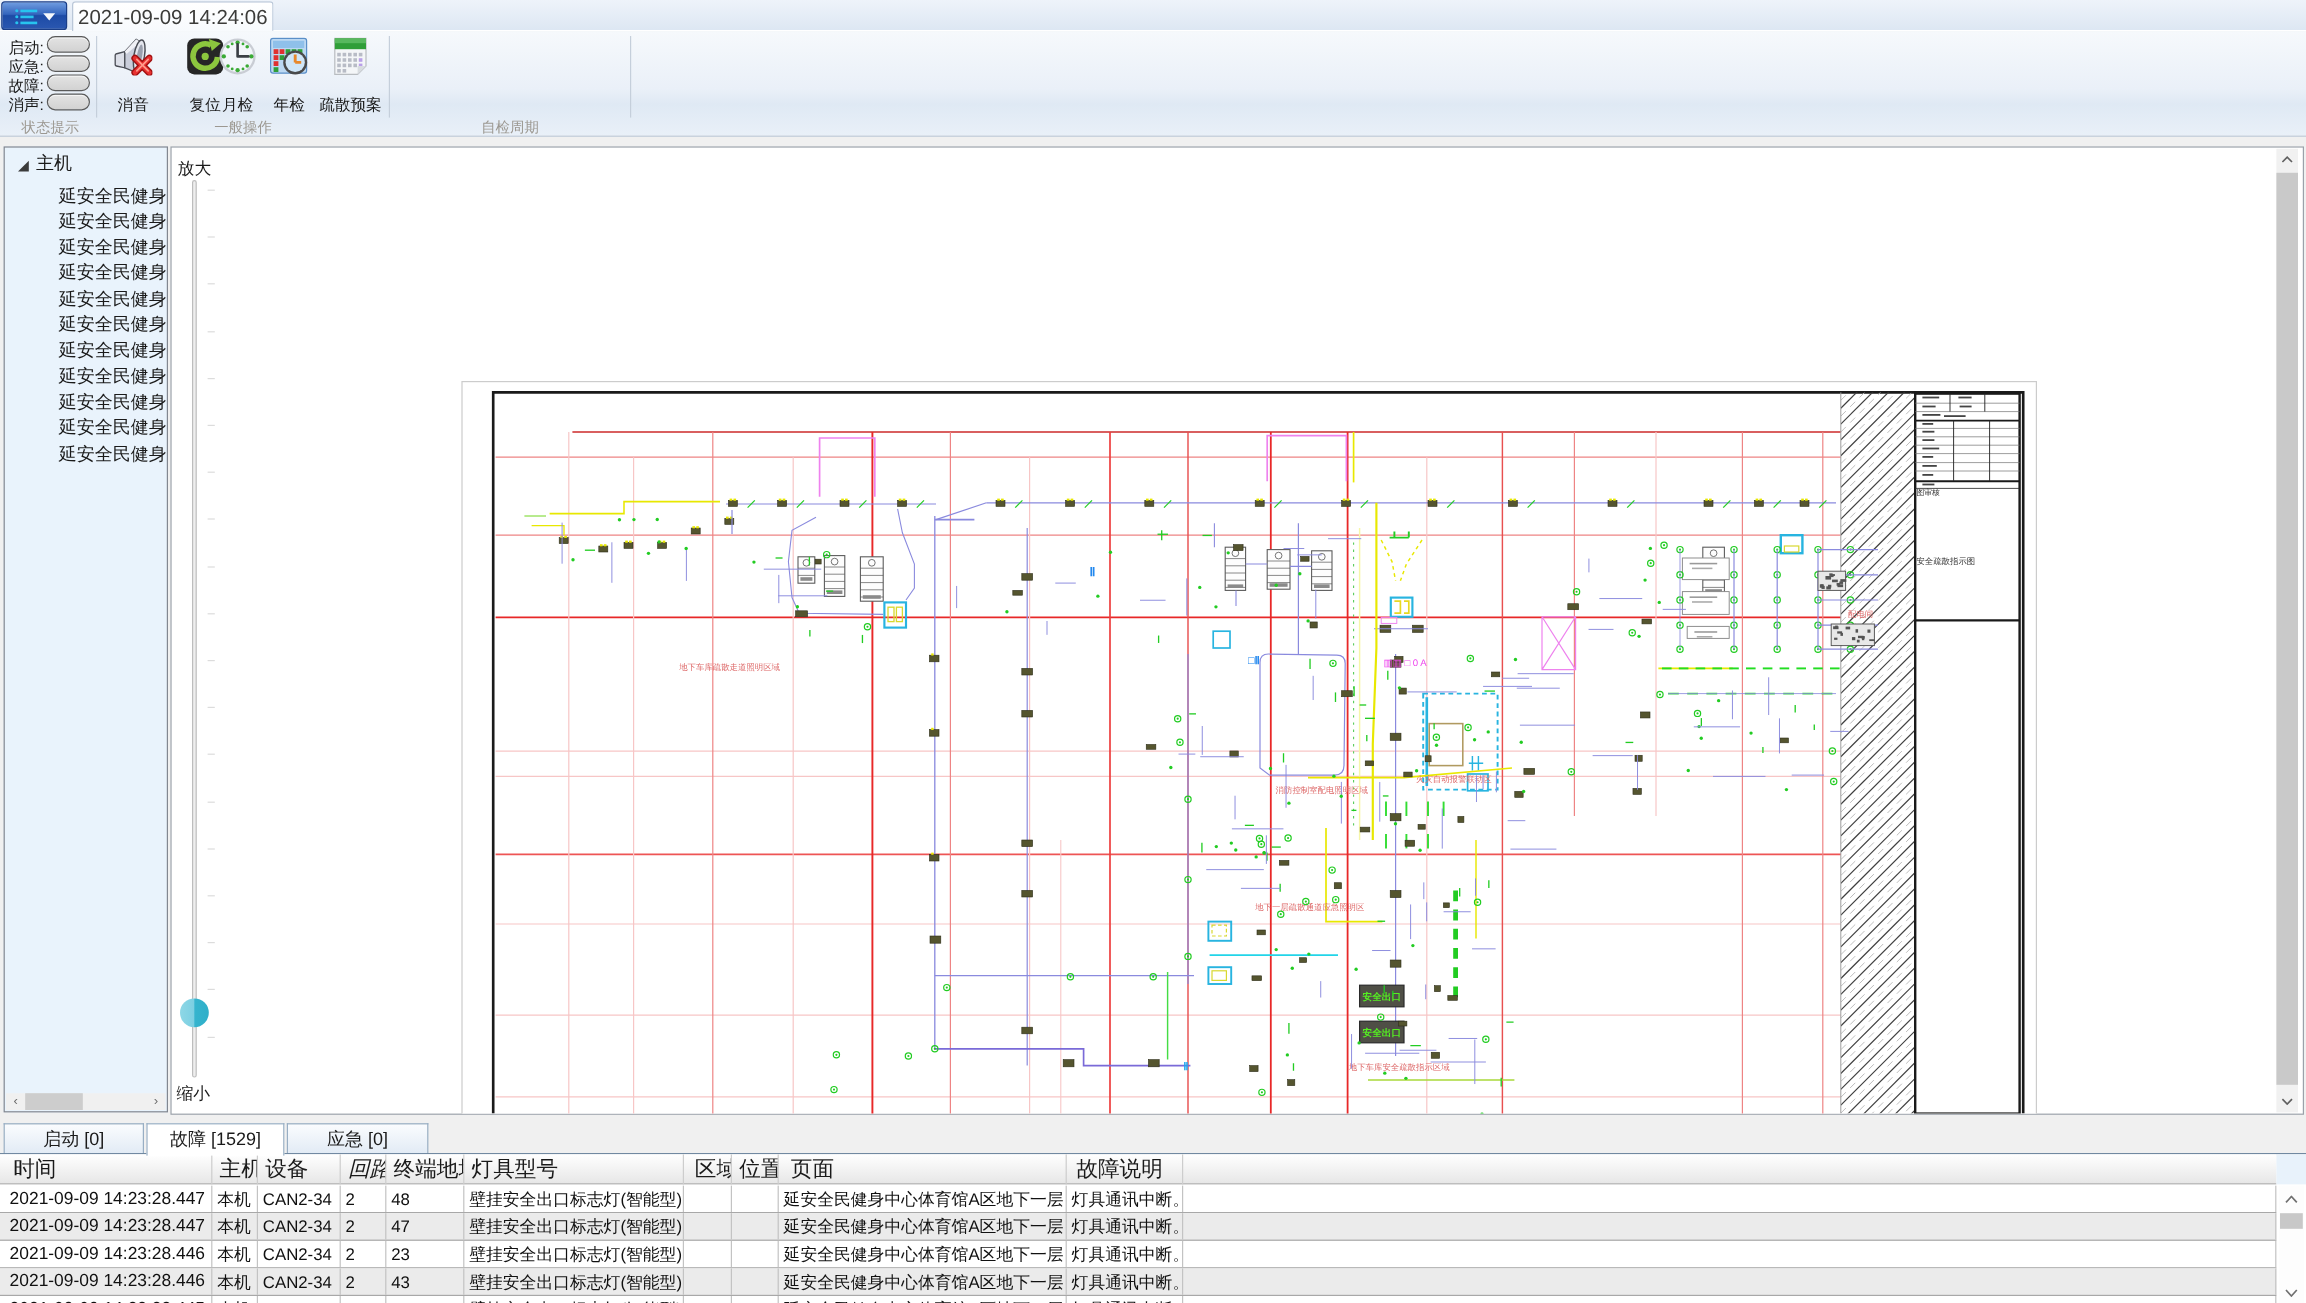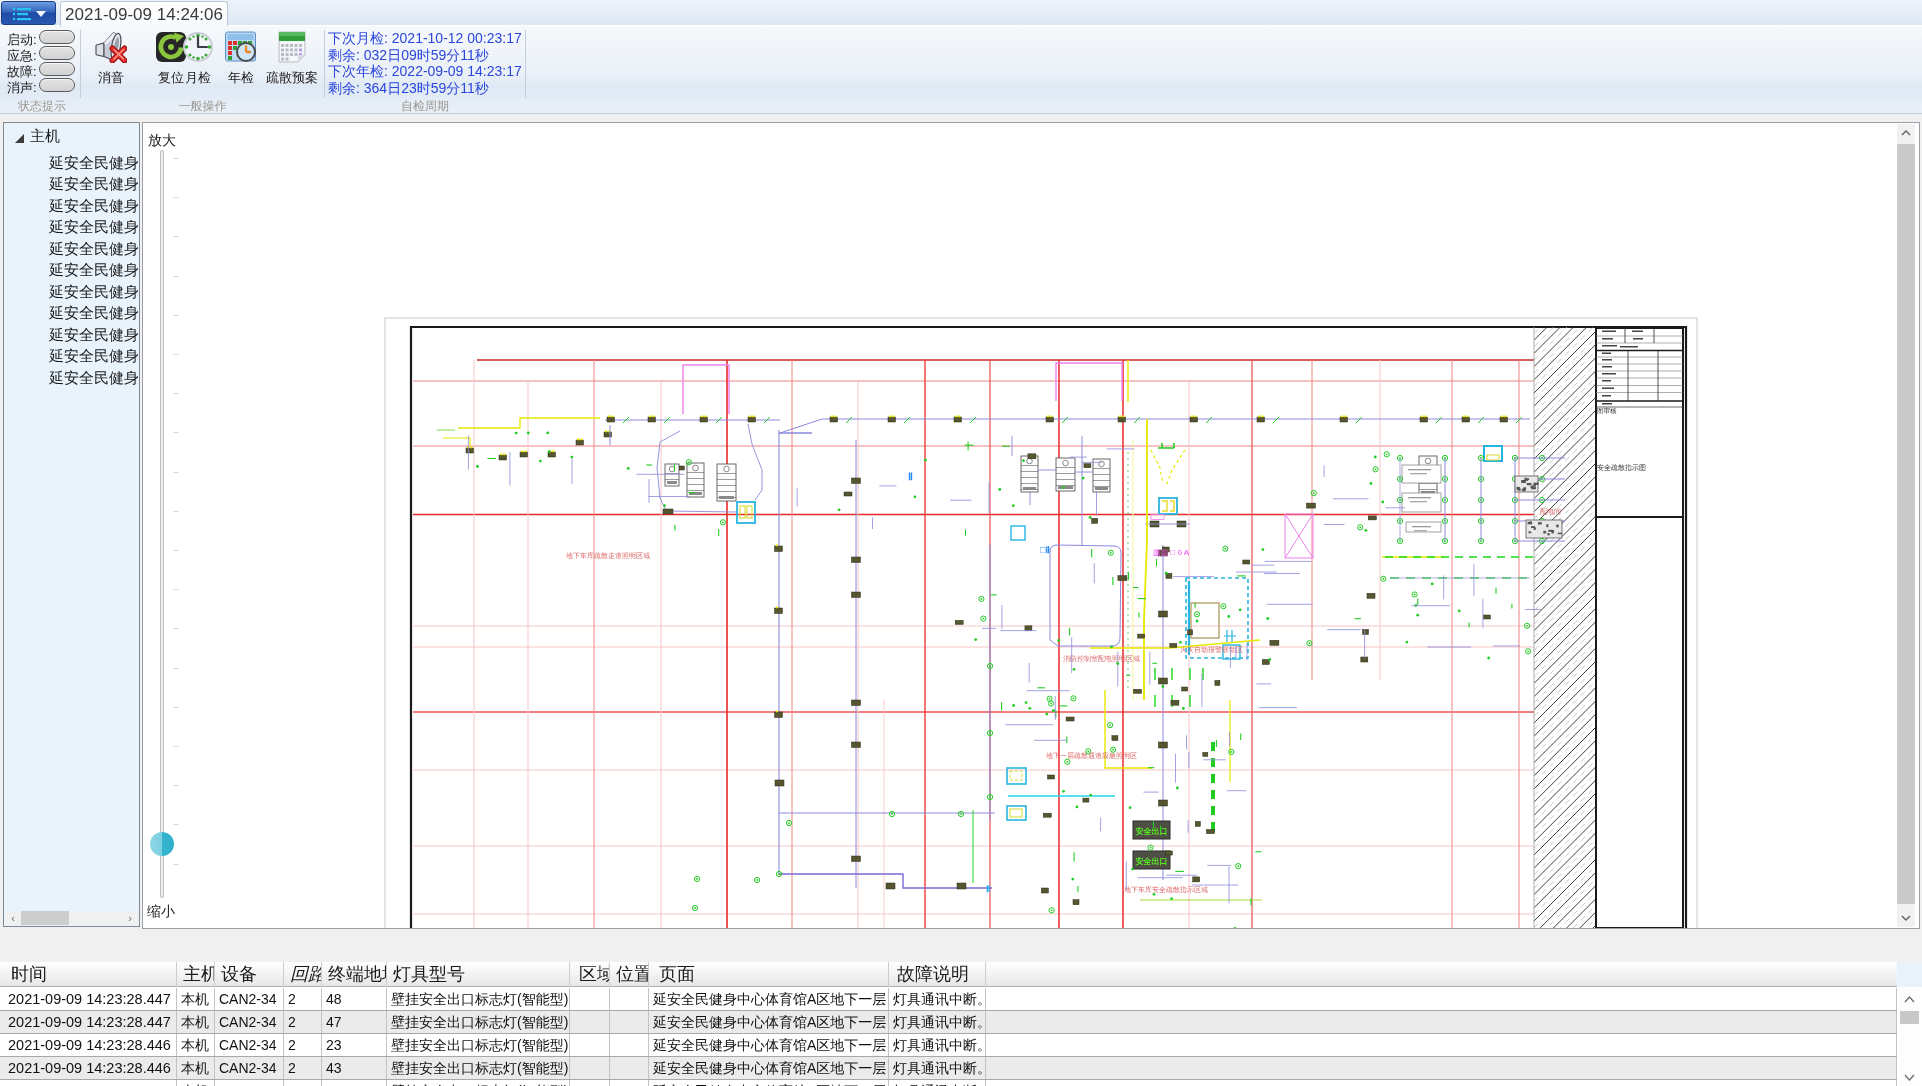--- a/index.html
+++ b/index.html
@@ -22,21 +22,21 @@
 #ribbon { left:0; top:26px; width:1922px; height:88px;
   background:linear-gradient(#f6f9fc 0%, #eaf0f8 55%, #dfe9f4 70%, #e9f0f8 100%);
   border-bottom:1px solid #c0cbd9; }
 .vsep { position:absolute; top:4px; width:1px; height:68px; background:#c5cfdb; }
 .grplabel { position:absolute; top:72px; height:14px; font-size:12px; color:#9c9891; text-align:center; }
 .stlab { position:absolute; left:7px; width:32px; font-size:13px; color:#1a1a1a; }
 .pill { position:absolute; left:39px; width:36px; height:14px; border:1px solid #5a5a5a; border-radius:7px;
   background:linear-gradient(#e3e3e3,#d2d2d2); box-shadow:inset 0 1px 0 #f5f5f5; }
 .rbtn { position:absolute; top:5px; width:54px; text-align:center; }
 .rbtn .ic { display:block; margin:0 auto; width:32px; height:32px; }
-.rbtn .tx { display:block; margin-top:6px; font-size:13px; color:#1a1a1a; white-space:nowrap; }
+.rbtn .tx { display:block; margin-top:16px; font-size:13px; color:#1a1a1a; white-space:nowrap; }
 #selfchk { position:absolute; left:328px; top:4px; font-size:14px; color:#2b46dd; line-height:16.6px; white-space:nowrap; }
 
 
 #treepanel { left:3px; top:122px; width:137px; height:805px; border:1px solid #828790;
   background:#e9f3fc; }
 #treepanel .inner { position:absolute; left:1px; top:1px; right:1px; bottom:15px; background:#e9f3fc; overflow:hidden; }
 .titem { position:absolute; left:44px; width:200px; font-size:15px; color:#1a1a1a; white-space:nowrap; }
 #hscroll { position:absolute; left:1px; bottom:1px; width:133px; height:14px; background:#f0f0f0; }
 #hscroll .thumb { position:absolute; left:16px; top:0; width:48px; height:14px; background:#cdcdcd; }
 #hscroll .ar { position:absolute; top:0; width:16px; height:14px; color:#6a6a6a; font-size:11px; line-height:14px; text-align:center; }
@@ -197,21 +197,20 @@
           <rect x="5" y="26.5" width="3" height="3"></rect>
             <rect x="9.5" y="26.5" width="3" height="3"></rect>
         </g>
         <rect x="23" y="17.5" width="3" height="3" fill="#b9a0e8"></rect>
         <rect x="23" y="22" width="3" height="3" fill="#b9a0e8"></rect>
         <path d="M29 24 L22 24 L22 31 Z" fill="#d8dce0"></path>
       </svg>
       <span class="tx">疏散预案</span>
     </div>
 
-    <div id="selfchk">下次月检: 2021-10-12 00:23:17<br>剩余: 032日09时59分11秒<br>下次年检: 2022-09-09 14:23:17<br>剩余: 364日23时59分11秒</div>
   </div>
 
   <div id="treepanel" class="abs">
     <div class="inner">
       <svg style="position:absolute;left:9px;top:9px" width="12" height="12">
           <path d="M10 1 L10 10 L1 10 Z" fill="#3b3b3b"></path>
         </svg>
       <div style="position:absolute;left:25px;top:3px;font-size:15px;color:#1a1a1a;">主机</div>
       <div class="titem" style="top:30px">延安全民健身中</div>
       <div class="titem" style="top:51px">延安全民健身中</div>
@@ -1081,20 +1080,26 @@
       <svg style="position:absolute;left:4px;top:6px" width="10" height="6">
           <path d="M1 5 L5 1 L9 5" fill="none" stroke="#606060" stroke-width="1.4"></path>
         </svg>
       <div class="thumb"></div>
       <svg style="position:absolute;left:4px;bottom:6px" width="10" height="6">
           <path d="M1 1 L5 5 L9 1" fill="none" stroke="#606060" stroke-width="1.4"></path>
         </svg>
     </div>
   </div>
 
+  <div id="btabs" class="abs">
+    <div class="btab" style="left:3px; width:117px;">启动 [0]</div>
+    <div class="btab active" style="left:122px; width:115px;">故障 [1529]</div>
+    <div class="btab" style="left:239px; width:118px;">应急 [0]</div>
+    <div class="line"></div>
+  </div>
 
   <div id="grid" class="abs">
     <div id="ghead">
       <div class="hcell" style="left:0; width:177px; padding-left:11px;">时间</div>
       <div class="hcell" style="left:177px; width:38px;">主机</div>
       <div class="hcell" style="left:215px; width:69px;">设备</div>
       <div class="hcell" style="left:284px; width:38px;font-style:italic;">回路</div>
       <div class="hcell" style="left:322px; width:65px;font-family:Liberation Serif, serif;">终端地址</div>
       <div class="hcell" style="left:387px; width:183px;">灯具型号</div>
       <div class="hcell" style="left:570px; width:40px; padding-left:9px;">区域</div>

